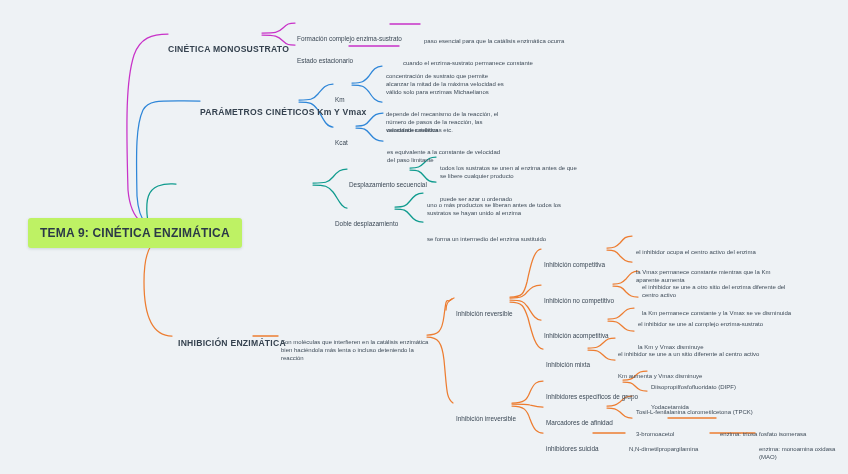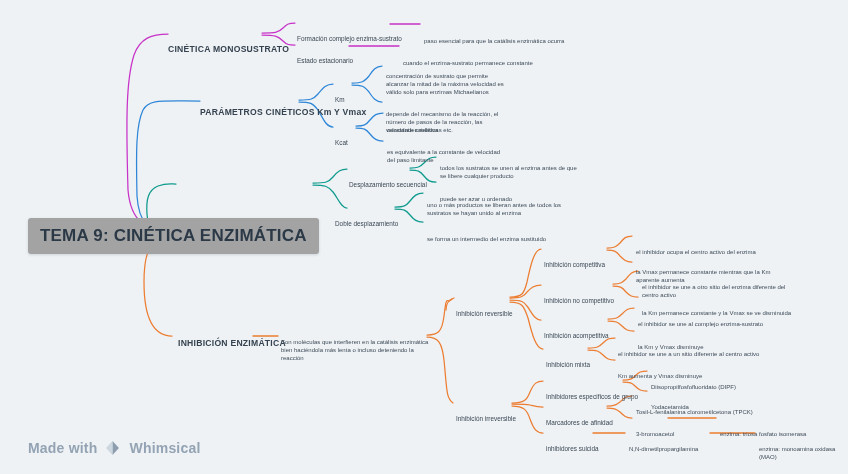--- a/index.html
+++ b/index.html
@@ -21,25 +21,25 @@
   }
   .node {
     position: absolute;
     color: #2f3d4d;
     line-height: 1.35;
     white-space: pre-line;
     margin-top: 16px;
   }
   .root-node {
     position: absolute;
-    background: #a3a3a3;
+    background: #bef264;
     border-radius: 3px;
     box-shadow: 0 1px 3px rgba(40,60,80,0.16);
     color: #2b3947;
-    font-size: 17px;
+    font-size: 12px;
     font-weight: 700;
     letter-spacing: 0.2px;
     padding: 8px 12px;
     white-space: nowrap;
   }
   .lvl1 {
     font-size: 8.6px;
     font-weight: 600;
     letter-spacing: 0.25px;
     color: #35424f;
@@ -202,25 +202,14 @@
 
   <div class="node lvl2" style="left:546px; top:403px;">Marcadores de afinidad</div>
   <div class="node lvl4" style="left:636px; top:392px;">Tosil-L-fenilalanina clorometilcetona (TPCK)</div>
   <div class="node lvl4" style="left:636px; top:414px;">3-bromoacetol</div>
   <div class="node lvl4" style="left:720px; top:414px;">enzima: triosa fosfato isomerasa</div>
 
   <div class="node lvl2" style="left:546px; top:429px;">inhibidores suicida</div>
   <div class="node lvl4" style="left:629px; top:429px;">N,N-dimetilpropargilamina</div>
   <div class="node lvl4" style="left:759px; top:429px;">enzima: monoamina oxidasa (MAO)</div>
 
-  <div class="wm">
-    <span>Made with</span>
-    <span class="wm-mark">
-      <svg width="20" height="16" viewBox="0 0 20 16" aria-hidden="true">
-        <path d="M9.6 1.2 L15.8 8 L9.6 14.8 L3.4 8 Z" fill="#b3c0cc"></path>
-        <path d="M9.6 1.2 L15.8 8 L9.6 14.8 Z" fill="#8e9dad"></path>
-        <path d="M3.4 8 L9.6 1.2 L9.6 14.8 Z" fill="#cdd7e0"></path>
-      </svg>
-    </span>
-    <span>Whimsical</span>
-  </div>
 
 </div>
 
 </body></html>

